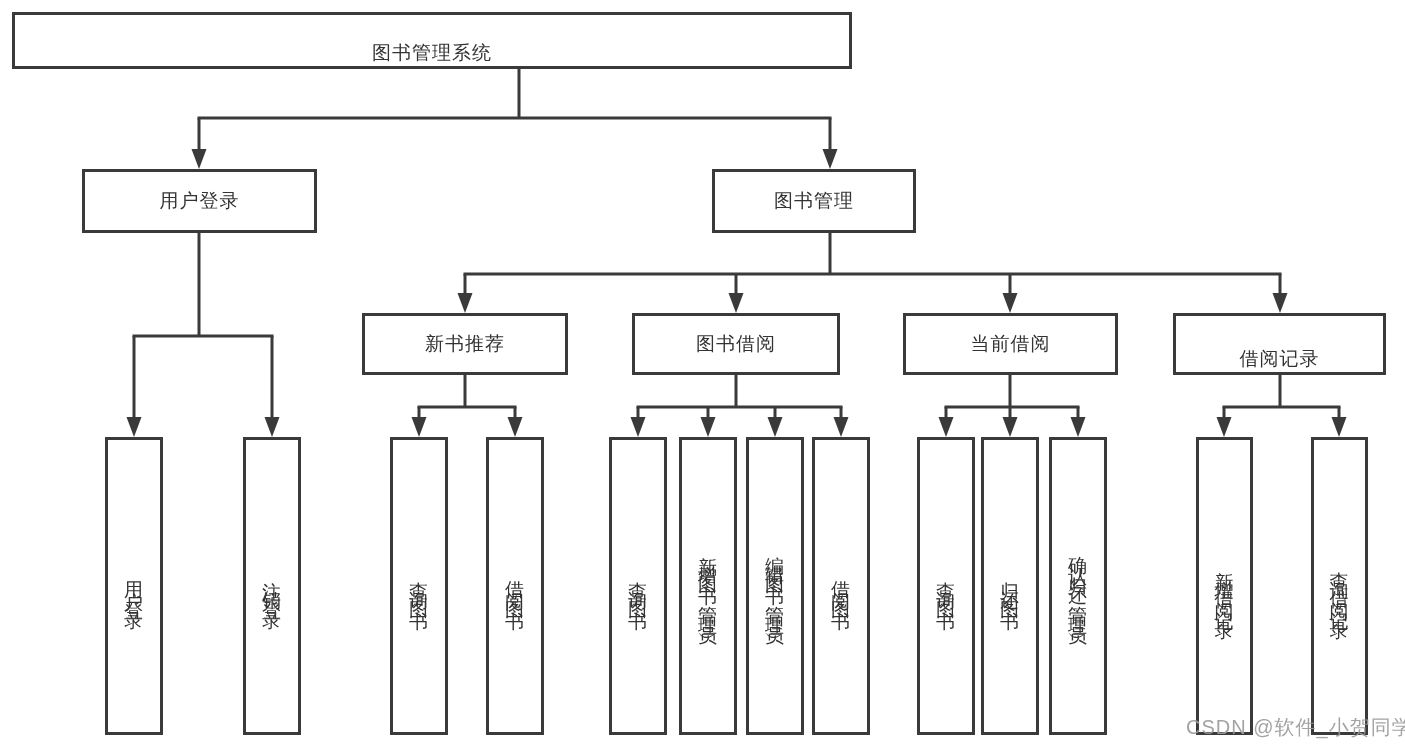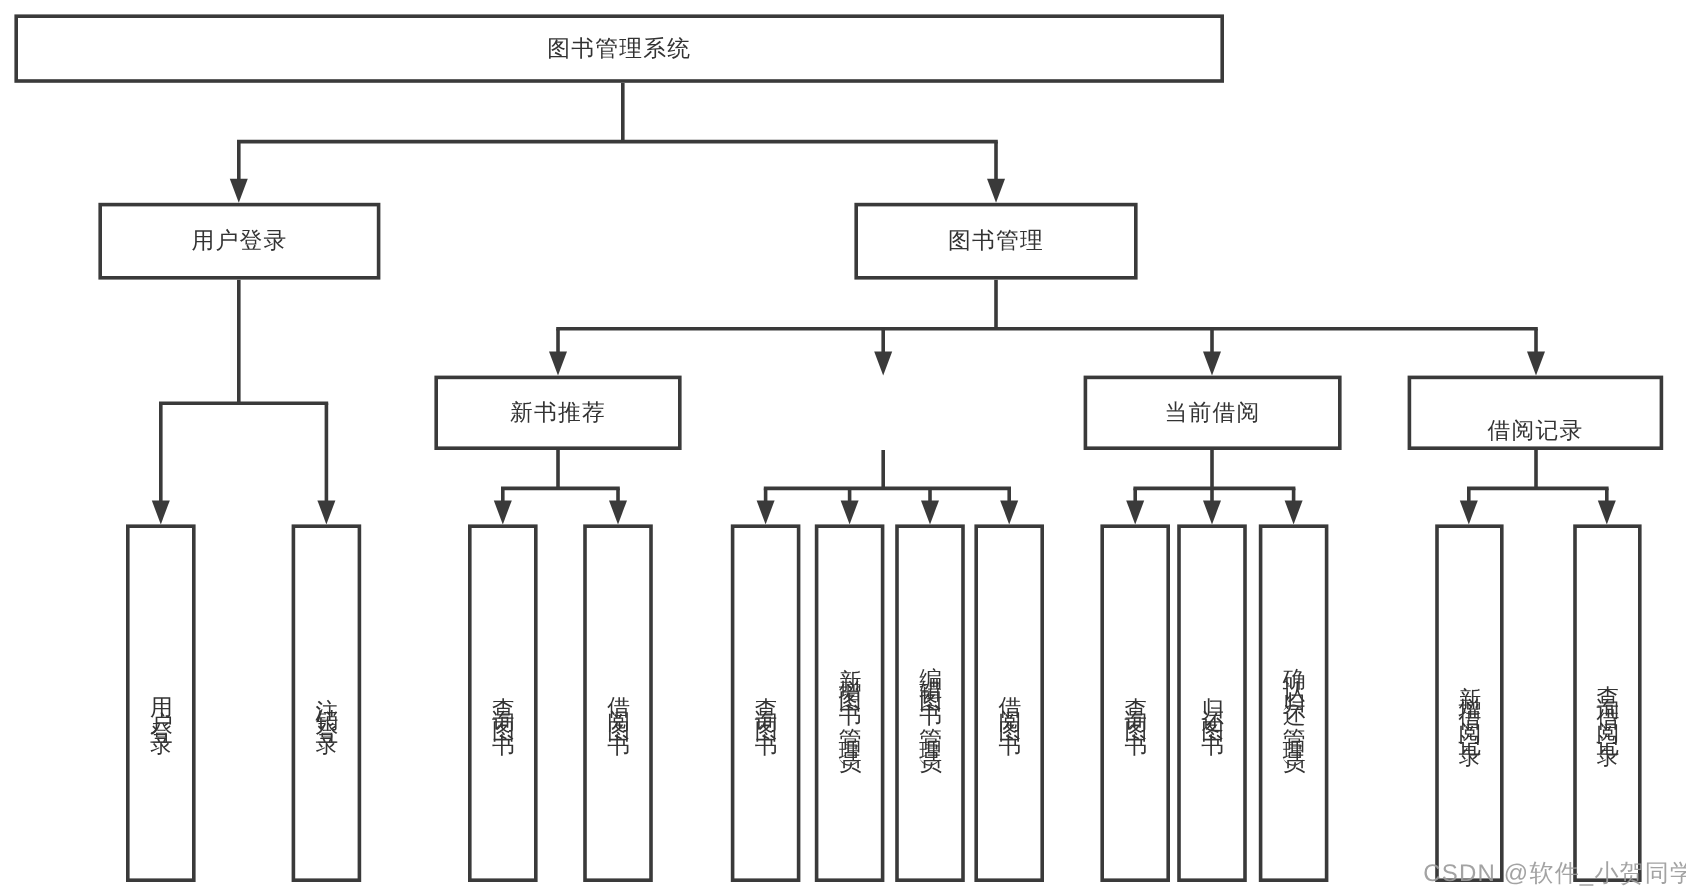--- a/index.html
+++ b/index.html
@@ -126,34 +126,37 @@
     <polygon points="1070.5,417 1085.5,417 1078,437" stroke="none"></polygon>
 
     <line x1="1280" y1="375" x2="1280" y2="407"></line>
     <line x1="1222.5" y1="407" x2="1340.5" y2="407"></line>
     <line x1="1224" y1="407" x2="1224" y2="420"></line>
     <polygon points="1216.5,417 1231.5,417 1224,437" stroke="none"></polygon>
     <line x1="1339" y1="407" x2="1339" y2="420"></line>
     <polygon points="1331.5,417 1346.5,417 1339,437" stroke="none"></polygon>
   </svg>
 
-  <div class="hnode" style="left:12px;top:12px;width:1008px;height:57px;">
+  <div class="hnode" style="left:12px;top:12px;width:840px;height:57px;align-items:flex-end;">
     <span>图书管理系统</span>
   </div>
 
   <div class="hnode" style="left:82px;top:169px;width:235px;height:64px;">
     <span>用户登录</span>
   </div>
-  <div class="hnode" style="left:712px;top:169px;width:236px;height:64px;">
+  <div class="hnode" style="left:712px;top:169px;width:204px;height:64px;">
     <span>图书管理</span>
   </div>
 
   <div class="hnode" style="left:362px;top:313px;width:206px;height:62px;justify-content:center;">
     <span>新书推荐</span>
   </div>
+  <div class="hnode" style="left:632px;top:313px;width:208px;height:62px;">
+    <span>图书借阅</span>
+  </div>
   <div class="hnode" style="left:903px;top:313px;width:215px;height:62px;align-items:center;">
     <span>当前借阅</span>
   </div>
   <div class="hnode" style="left:1173px;top:313px;width:213px;height:62px;align-items:flex-end;">
     <span>借阅记录</span>
   </div>
 
   <div class="vnode" style="left:105px;">
     <span class="vlabel">用户登录</span>
   </div>

